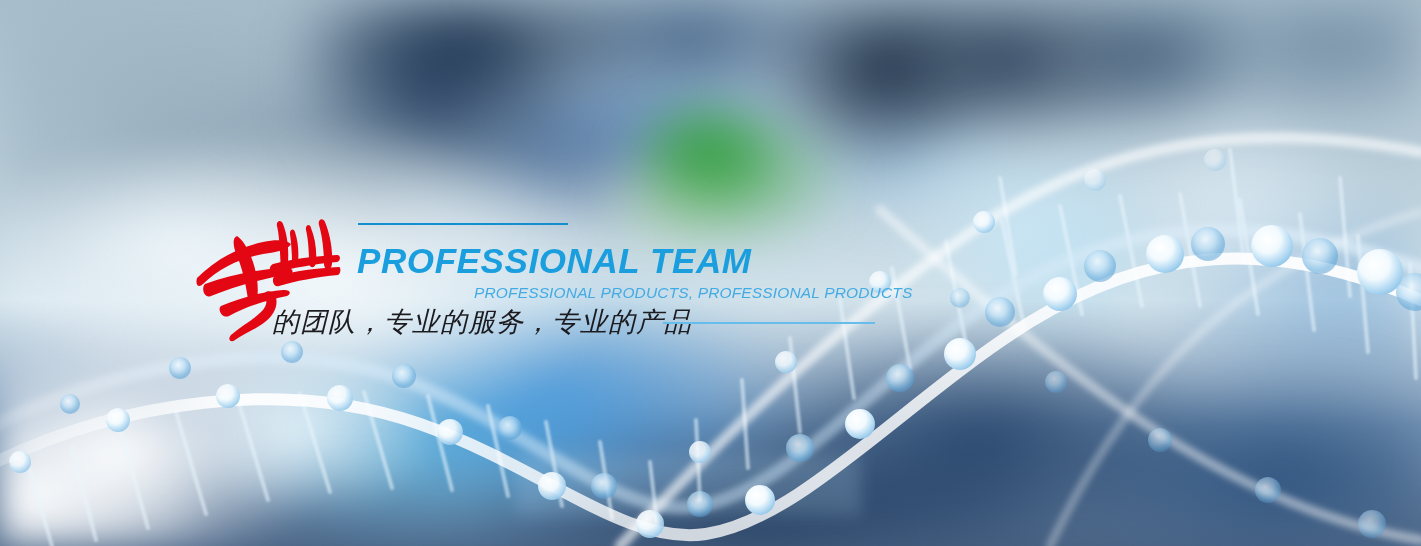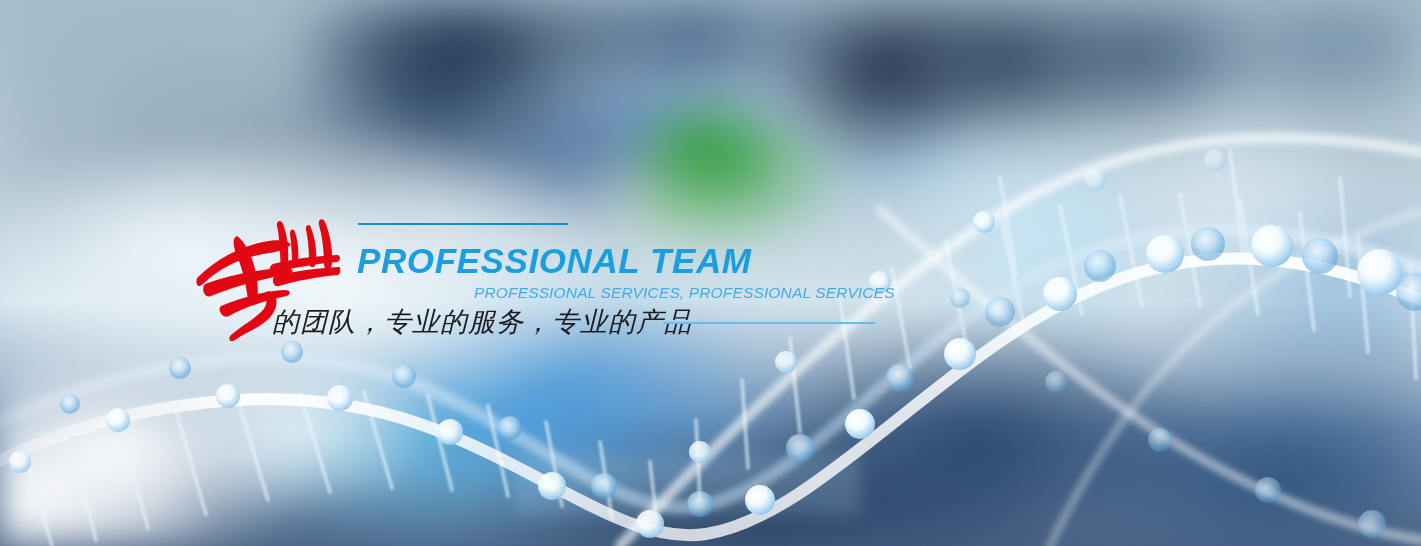--- a/index.html
+++ b/index.html
@@ -330,19 +330,19 @@
         <path d="M82 50 C 100 45, 124 42, 146 41 C 150 40.8, 150 47, 146 48 C 124 50, 100 54, 84 59 C 78 61, 77 52, 82 50 Z"></path>
 
         <path d="M84 62 C 104 57, 126 54, 148 53 C 150 53, 150 60, 147 61 C 126 63, 104 67, 88 72 C 82 74, 80 64, 84 62 Z"></path>
       </g>
     </svg>
 
     <div class="rule-top"></div>
 
     <div class="title-en">PROFESSIONAL TEAM</div>
 
-    <div class="subtitle-en">PROFESSIONAL SERVICES, PROFESSIONAL SERVICES</div>
+    <div class="subtitle-en">PROFESSIONAL PRODUCTS, PROFESSIONAL PRODUCTS</div>
 
     <div class="title-cn">的团队，专业的服务，专业的产品</div>
 
     <div class="rule-bottom"></div>
   </div>
 </div>
 
 </body></html>

